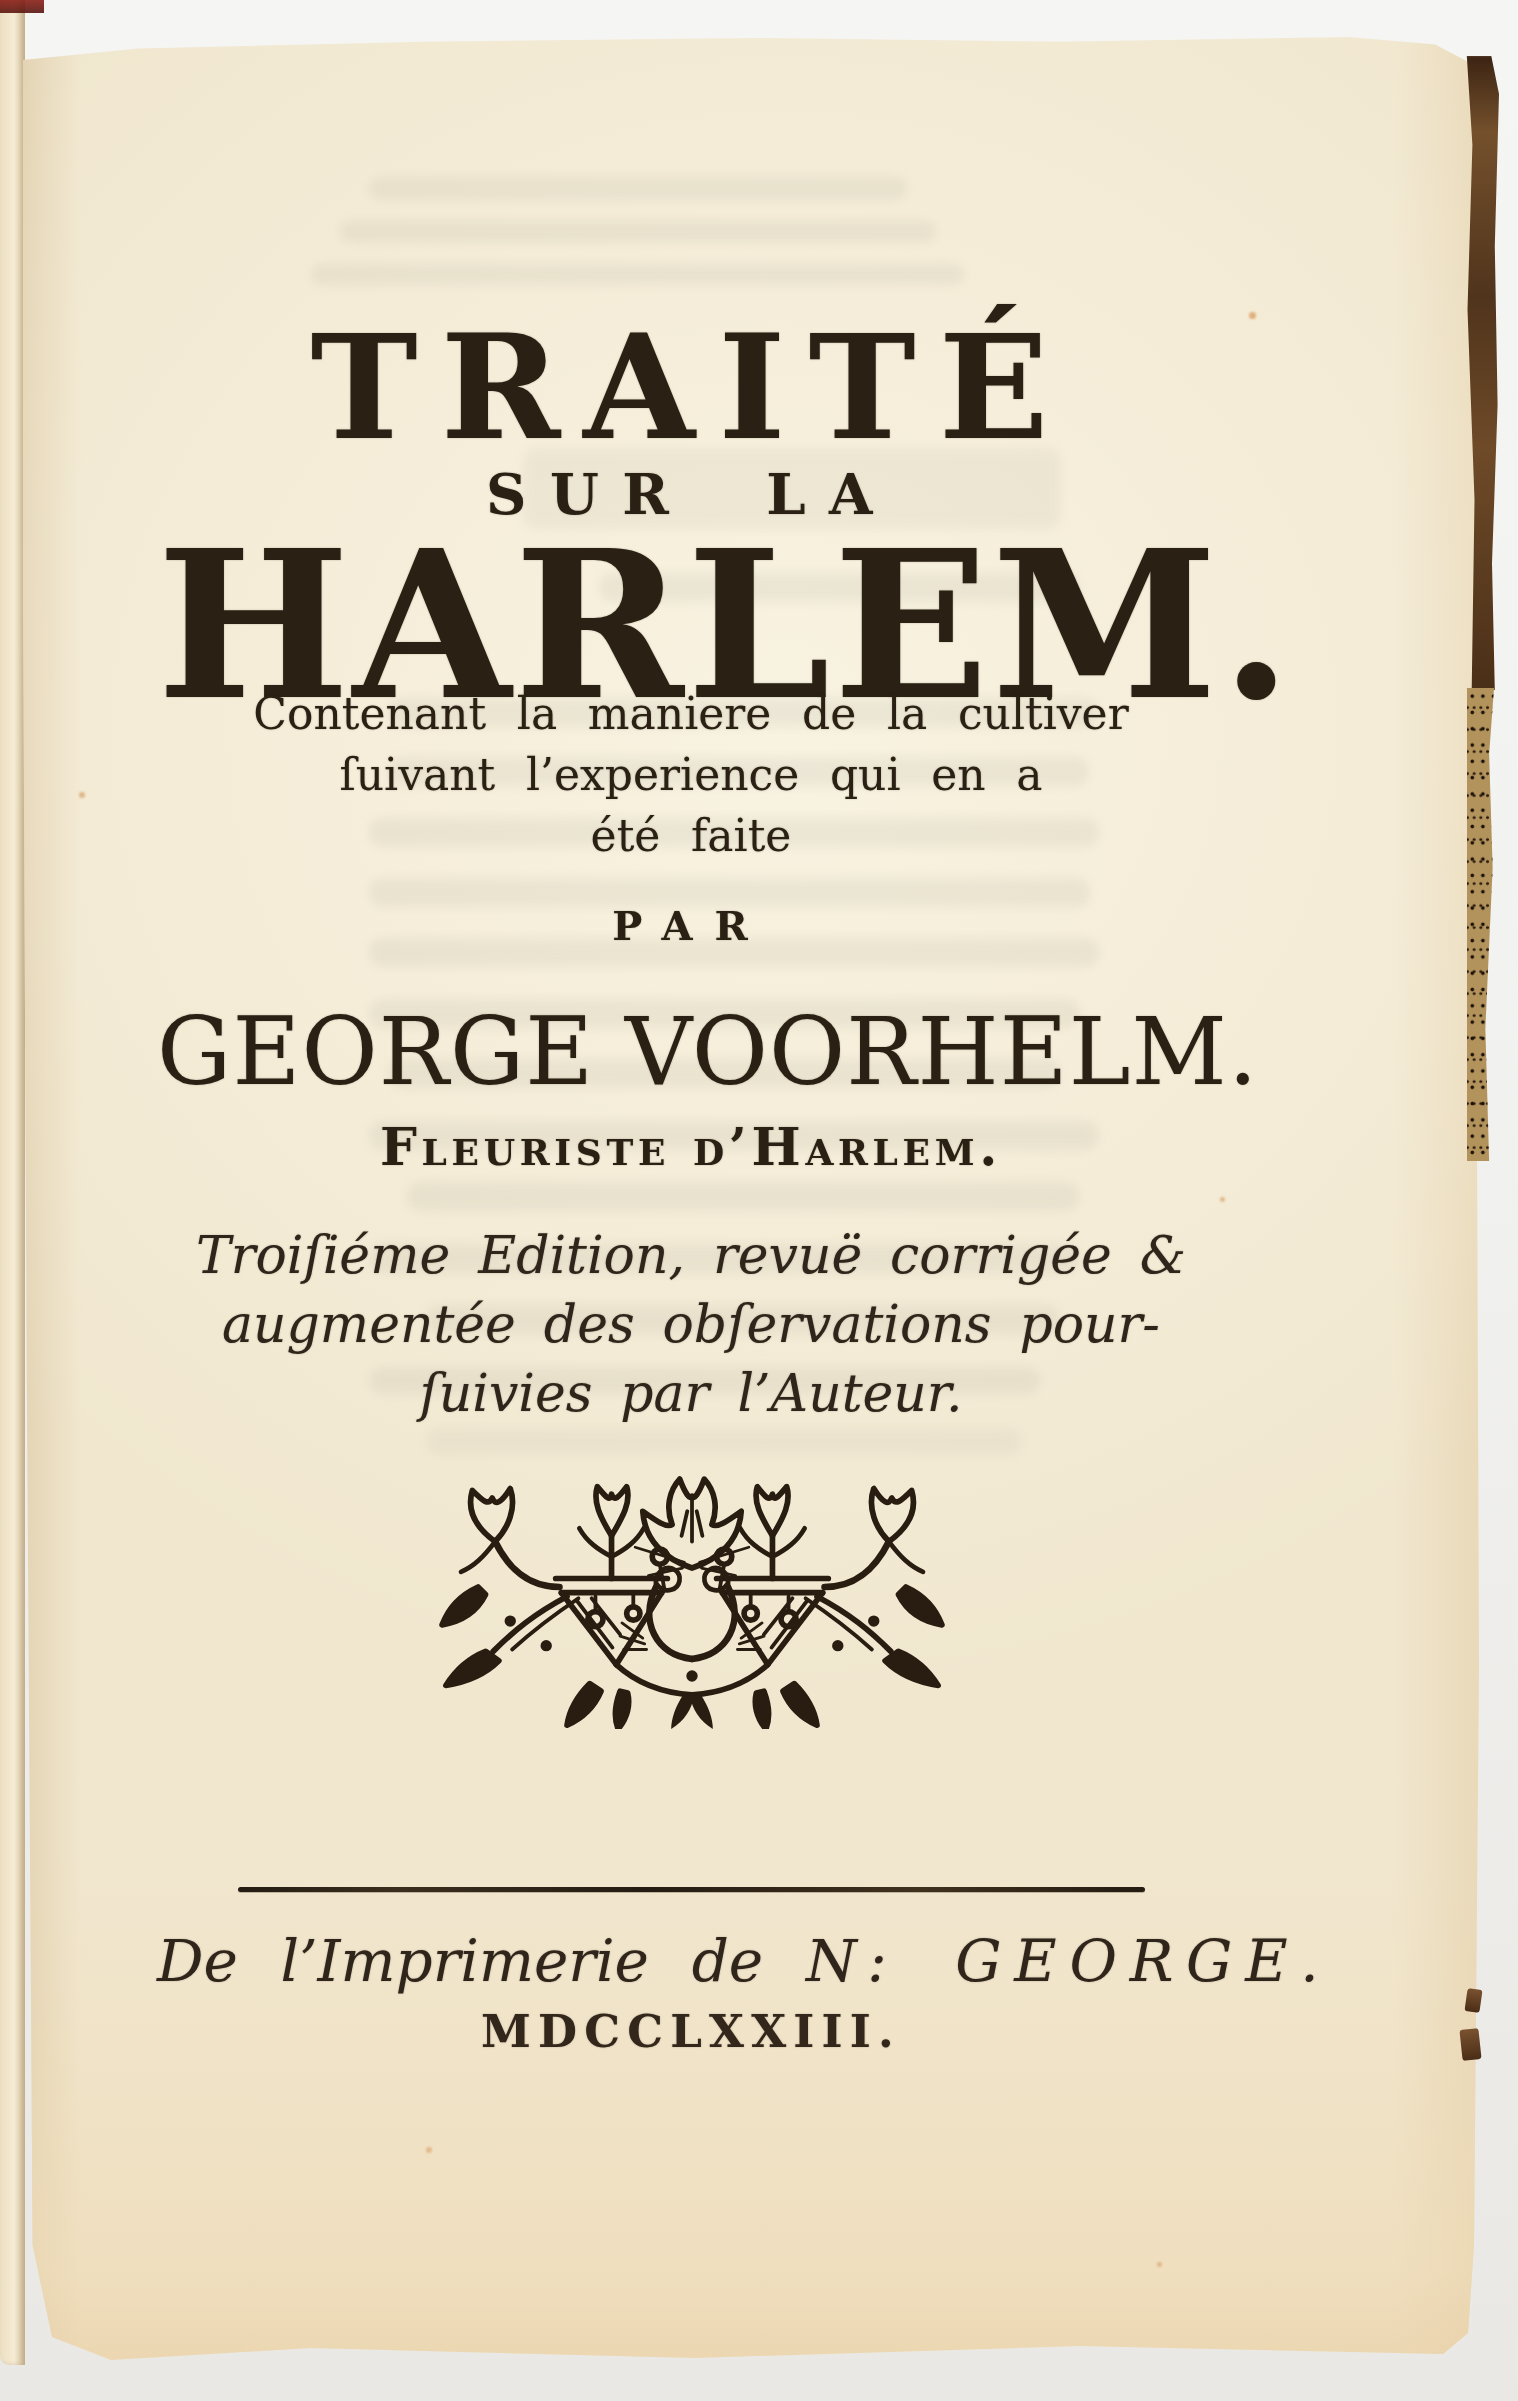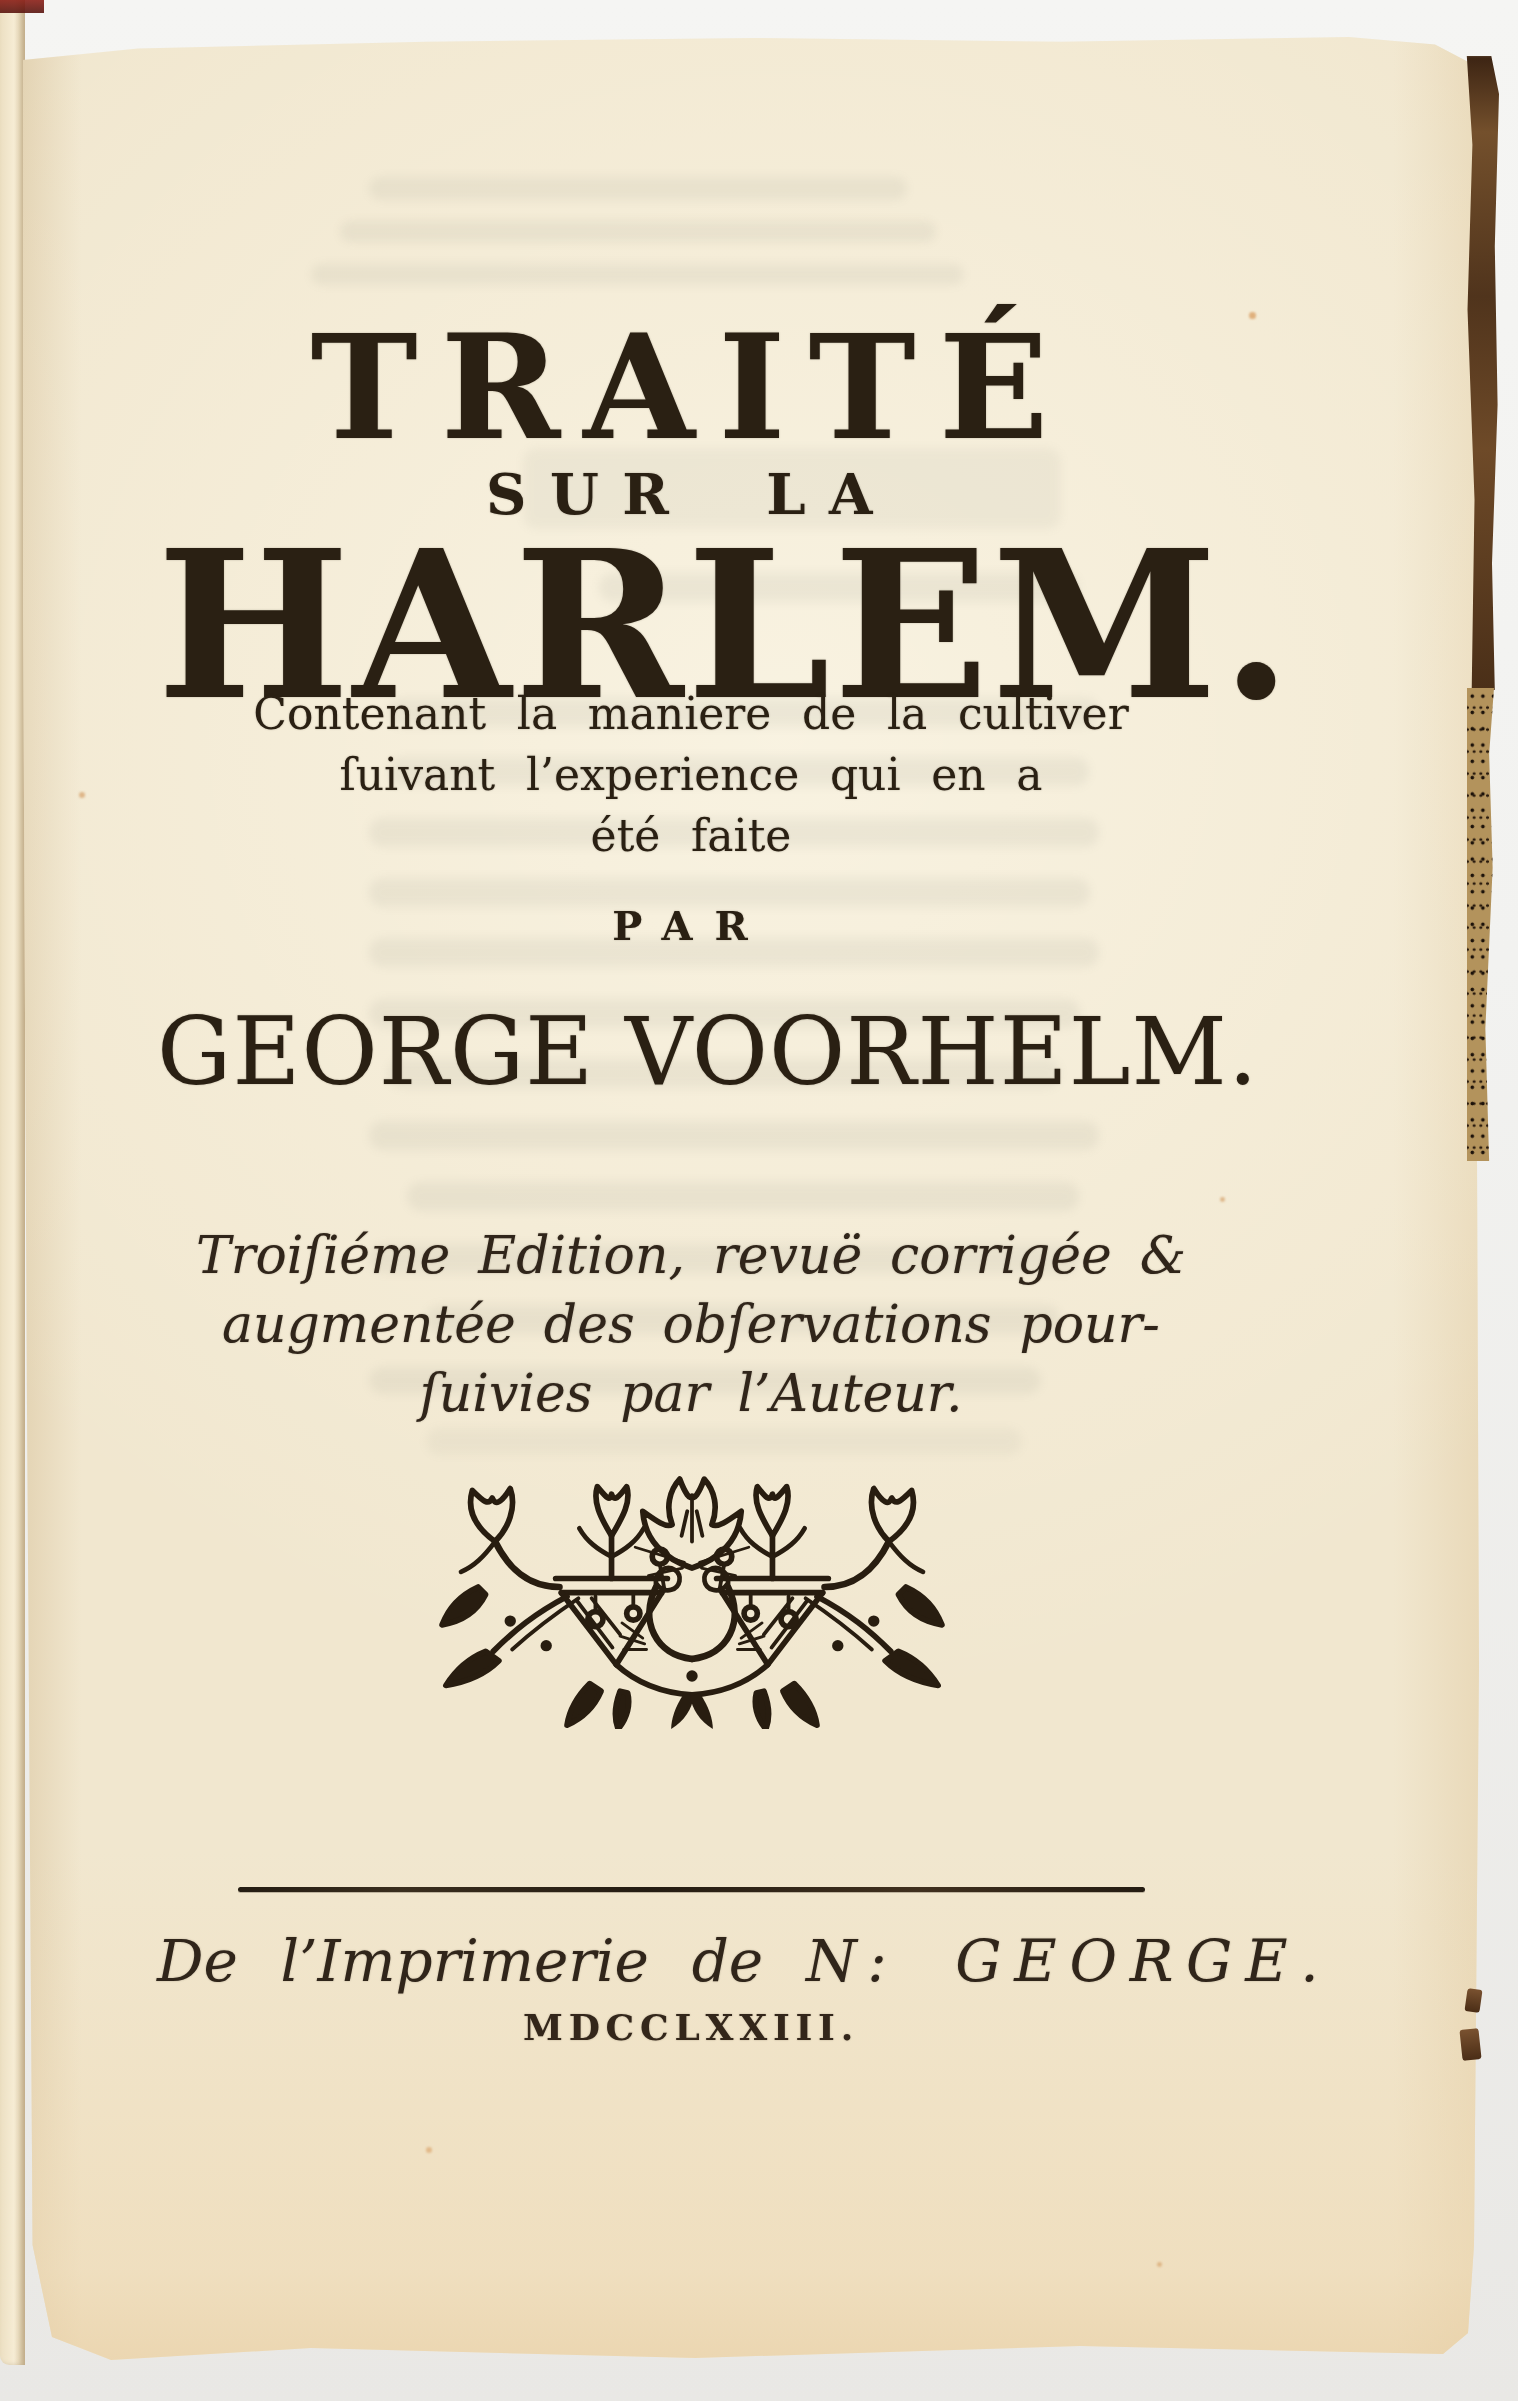--- a/index.html
+++ b/index.html
@@ -54,21 +54,21 @@
   .role{top:1076px;font-size:52px;letter-spacing:.09em;font-variant:small-caps;font-weight:700;}
   .edition{top:1176px;font-size:52px;line-height:69px;font-style:italic;word-spacing:.22em;white-space:normal;color:#30251a;}
   .place{top:1735px;font-size:64px;letter-spacing:.30em;font-weight:700;}
   .rule{
     position:absolute;left:215px;top:1852px;width:907px;height:4.8px;z-index:3;
     background:linear-gradient(90deg,#241c12 0%,#3a2e1e 18%,#241c12 45%,#40301e 75%,#241c12 100%);
     border-radius:2.9px;box-shadow:0 1px 0 rgba(43,33,21,.25);
   }
   .imprint{top:1887px;font-size:58px;font-style:italic;word-spacing:.42em;color:#30251a;}
   .imprint .caps{letter-spacing:.22em;}
-  .year{top:1964px;font-size:36px;letter-spacing:.16em;font-weight:700;color:#33261a;}
+  .year{top:1964px;font-size:45px;letter-spacing:.16em;font-weight:700;color:#33261a;}
   
   .ornament{position:absolute;left:394px;top:1410px;width:550px;height:284px;z-index:3;}
   
   .leather-upper{
     position:absolute;left:1464px;top:56px;width:35px;height:634px;z-index:4;
     background:linear-gradient(180deg,#3c2413 0%,#74502c 12%,#50341c 38%,#6e4a28 62%,#4a2f18 100%);
     clip-path:polygon(8% 0,78% 0,100% 6%,88% 30%,96% 55%,80% 80%,88% 100%,22% 100%,30% 70%,10% 40%,24% 14%);
     box-shadow:inset 1.9px 0 2.9px rgba(255,230,190,.25);
   }
   .leather-speckled{
@@ -127,20 +127,21 @@
     <div class="line t3">HARLEM.</div>
 
     <div class="line par">PAR</div>
 
     <div class="line desc">
       <span>Contenant la maniere de la cultiver</span><br>
       <span>ſuivant l’experience qui en a</span><br>
       <span>été faite</span>
     </div>
     <div class="line author">GEORGE VOORHELM.</div>
+    <div class="line role">Fleuriste d’Harlem.</div>
 
     <div class="line edition">
       <span>Troiſiéme Edition, revuë corrigée &amp;</span><br>
       <span>augmentée des obſervations pour-</span><br>
       <span>ſuivies par l’Auteur.</span>
     </div>
 
 
     <div class="line imprint">
       <span>De l’Imprimerie de </span><span class="caps">N: GEORGE.</span>

